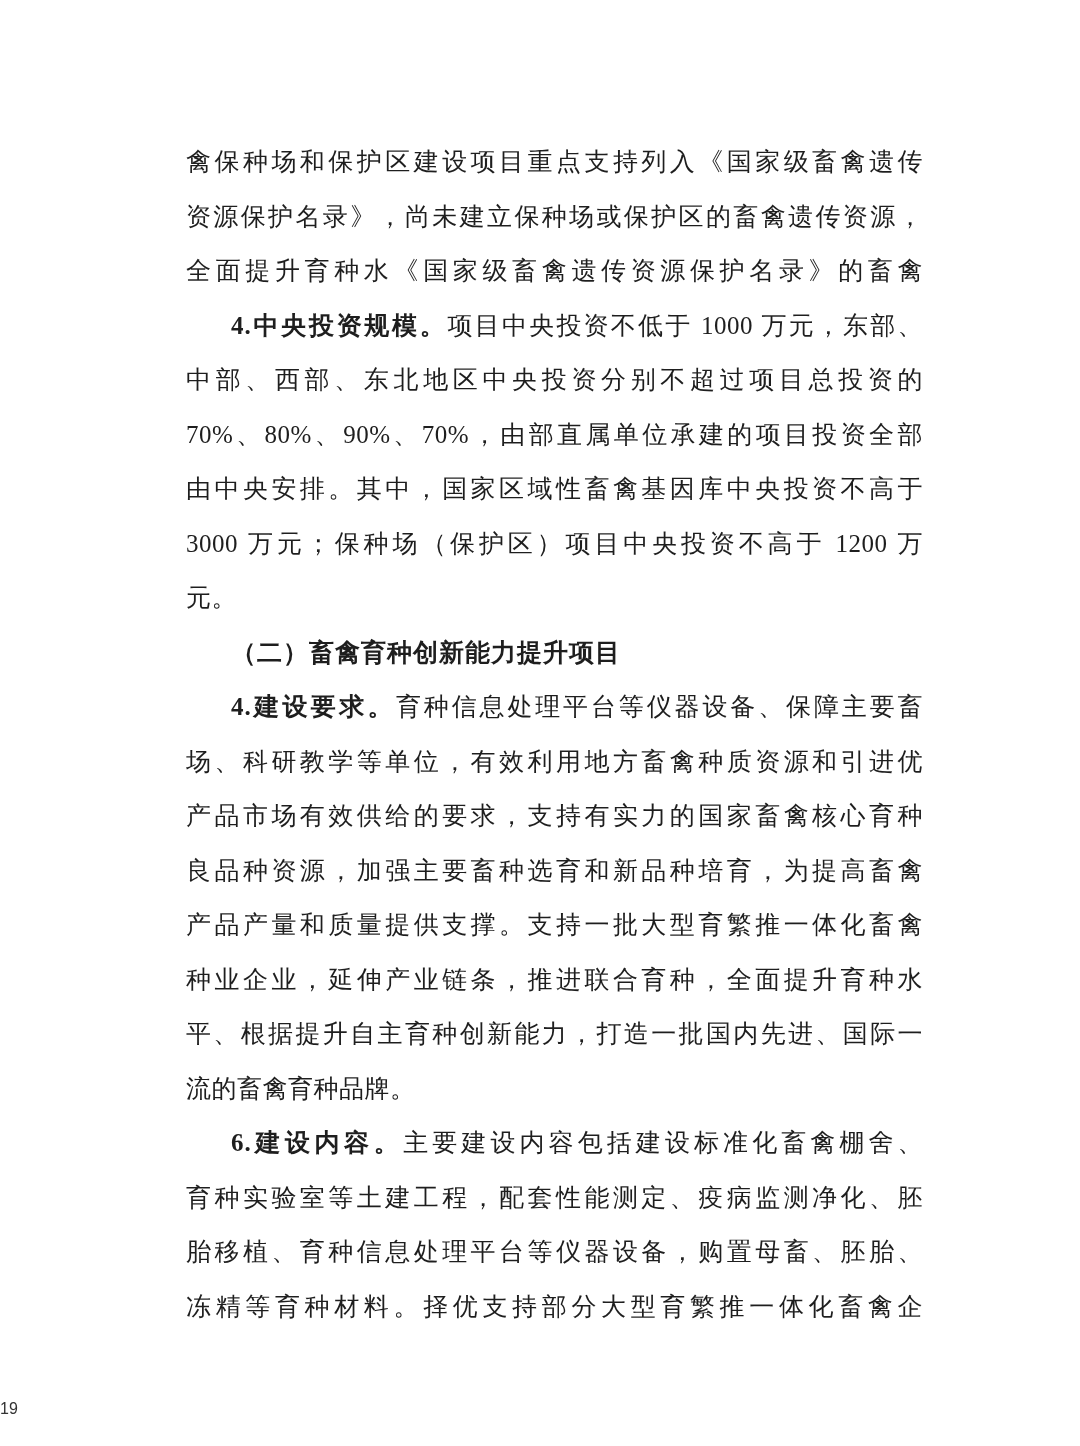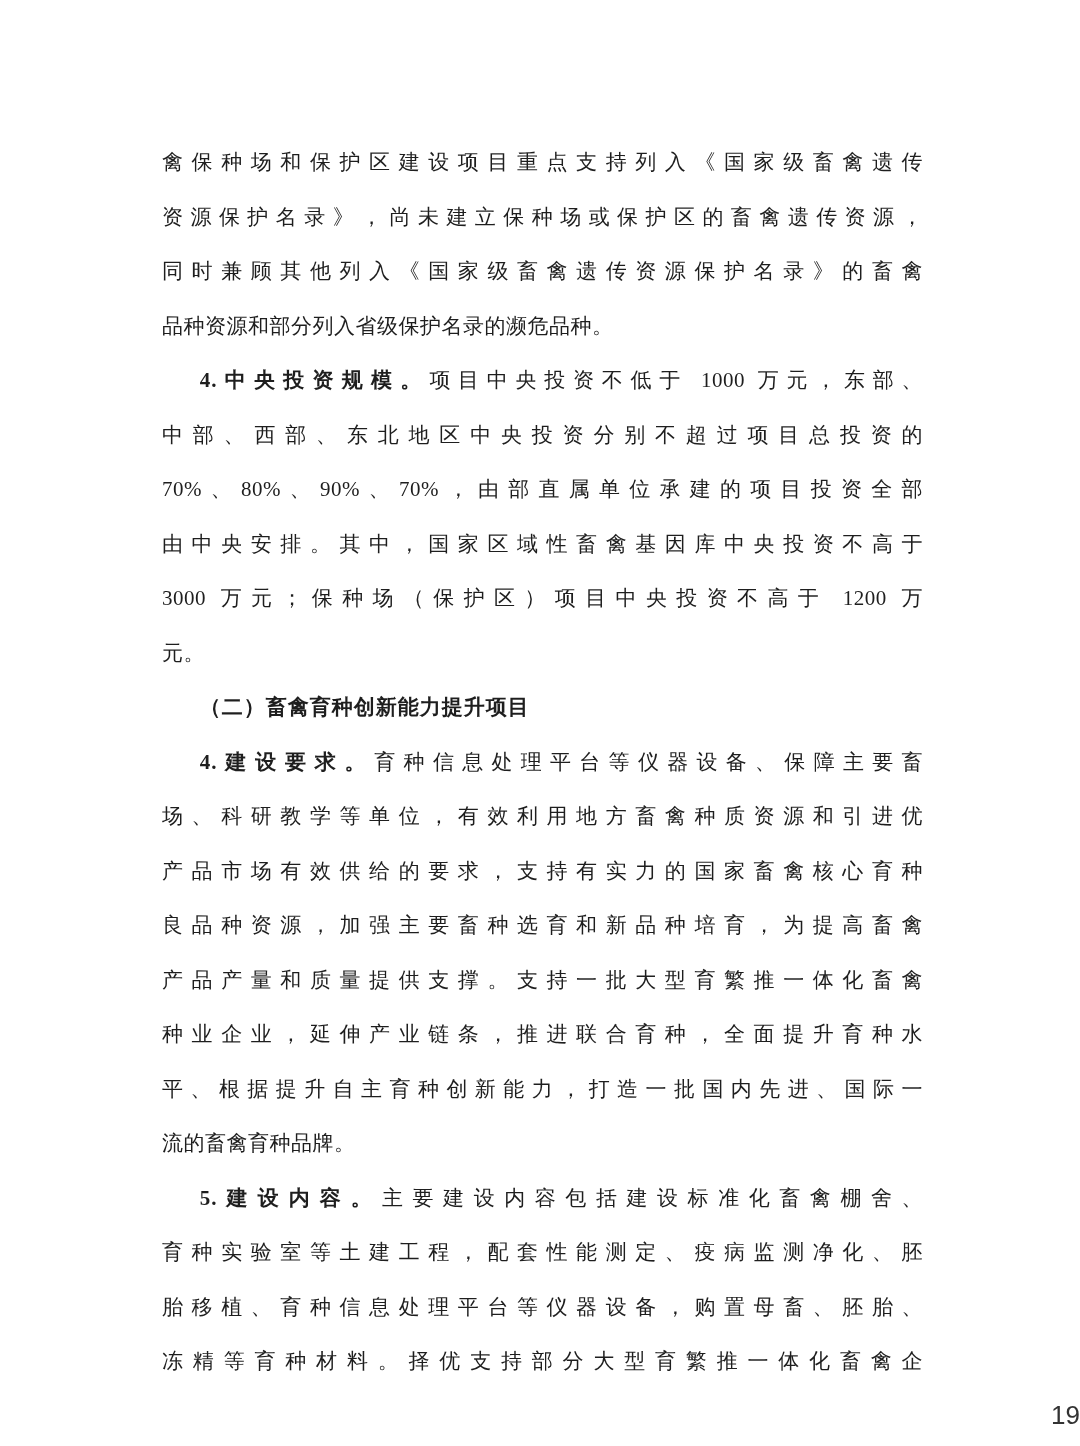--- a/index.html
+++ b/index.html
@@ -22,70 +22,70 @@
   .doc-body {
     position: absolute;
     left: 162px;
     top: 135px;
     width: 761px;
     color: var(--text-color, #1e1e1e);
   }
   .line {
     height: 54.5px;
     line-height: 54.5px;
-    font-size: 21px;
+    font-size: 25px;
     overflow: hidden;
     text-align: left;
     letter-spacing: 0.5px;
+    margin-left: 24px;
   }
   .line.fill {
     text-align: justify;
     text-align-last: justify;
   }
   .line.indent {
     text-indent: 1.8em;
   }
   .seg-bold {
     font-weight: 700;
     letter-spacing: 1px;
   }
   .page-number {
     position: absolute;
     left: 0;
     top: 1400px;
     width: 100%;
-    text-align: right;
-    font-size: 26px;
+    text-align: left;
+    font-size: 16px;
     color: var(--pagenum-color, #333333);
     font-family: "Liberation Sans", "DejaVu Sans", sans-serif;
   }
 </style>
 </head>
 <body>
 
 <div class="page">
   <div class="doc-body">
       <div class="line fill"><span class="seg-regular">禽保种场和保护区建设项目重点支持列入《国家级畜禽遗传</span></div>
       <div class="line fill"><span class="seg-regular">资源保护名录》，尚未建立保种场或保护区的畜禽遗传资源，</span></div>
-      <div class="line fill"><span class="seg-regular">同时兼顾其他列入《国家级畜禽遗传资源保护名录》的畜禽</span></div>
-      <div class="line"><span class="seg-regular">品种资源和部分列入省级保护名录的濒危品种。</span></div>
+      <div class="line fill"><span class="seg-regular">全面提升育种水《国家级畜禽遗传资源保护名录》的畜禽</span></div>
       <div class="line indent fill"><span class="seg-bold">4.中央投资规模。</span><span class="seg-regular">项目中央投资不低于 1000 万元，东部、</span></div>
       <div class="line fill"><span class="seg-regular">中部、西部、东北地区中央投资分别不超过项目总投资的</span></div>
       <div class="line fill"><span class="seg-regular">70%、80%、90%、70%，由部直属单位承建的项目投资全部</span></div>
       <div class="line fill"><span class="seg-regular">由中央安排。其中，国家区域性畜禽基因库中央投资不高于</span></div>
       <div class="line fill"><span class="seg-regular">3000 万元；保种场（保护区）项目中央投资不高于 1200 万</span></div>
       <div class="line"><span class="seg-regular">元。</span></div>
       <div class="line indent"><span class="seg-bold">（二）畜禽育种创新能力提升项目</span></div>
       <div class="line indent fill"><span class="seg-bold">4.建设要求。</span><span class="seg-regular">育种信息处理平台等仪器设备、保障主要畜</span></div>
       <div class="line fill"><span class="seg-regular">场、科研教学等单位，有效利用地方畜禽种质资源和引进优</span></div>
       <div class="line fill"><span class="seg-regular">产品市场有效供给的要求，支持有实力的国家畜禽核心育种</span></div>
       <div class="line fill"><span class="seg-regular">良品种资源，加强主要畜种选育和新品种培育，为提高畜禽</span></div>
       <div class="line fill"><span class="seg-regular">产品产量和质量提供支撑。支持一批大型育繁推一体化畜禽</span></div>
       <div class="line fill"><span class="seg-regular">种业企业，延伸产业链条，推进联合育种，全面提升育种水</span></div>
       <div class="line fill"><span class="seg-regular">平、根据提升自主育种创新能力，打造一批国内先进、国际一</span></div>
       <div class="line"><span class="seg-regular">流的畜禽育种品牌。</span></div>
-      <div class="line indent fill"><span class="seg-bold">5.建设内容。</span><span class="seg-regular">主要建设内容包括建设标准化畜禽棚舍、</span></div>
+      <div class="line indent fill"><span class="seg-bold">6.建设内容。</span><span class="seg-regular">主要建设内容包括建设标准化畜禽棚舍、</span></div>
       <div class="line fill"><span class="seg-regular">育种实验室等土建工程，配套性能测定、疫病监测净化、胚</span></div>
       <div class="line fill"><span class="seg-regular">胎移植、育种信息处理平台等仪器设备，购置母畜、胚胎、</span></div>
       <div class="line fill"><span class="seg-regular">冻精等育种材料。择优支持部分大型育繁推一体化畜禽企</span></div>
     </div>
   <div class="page-number">19</div>
 </div>
 
 </body></html>

